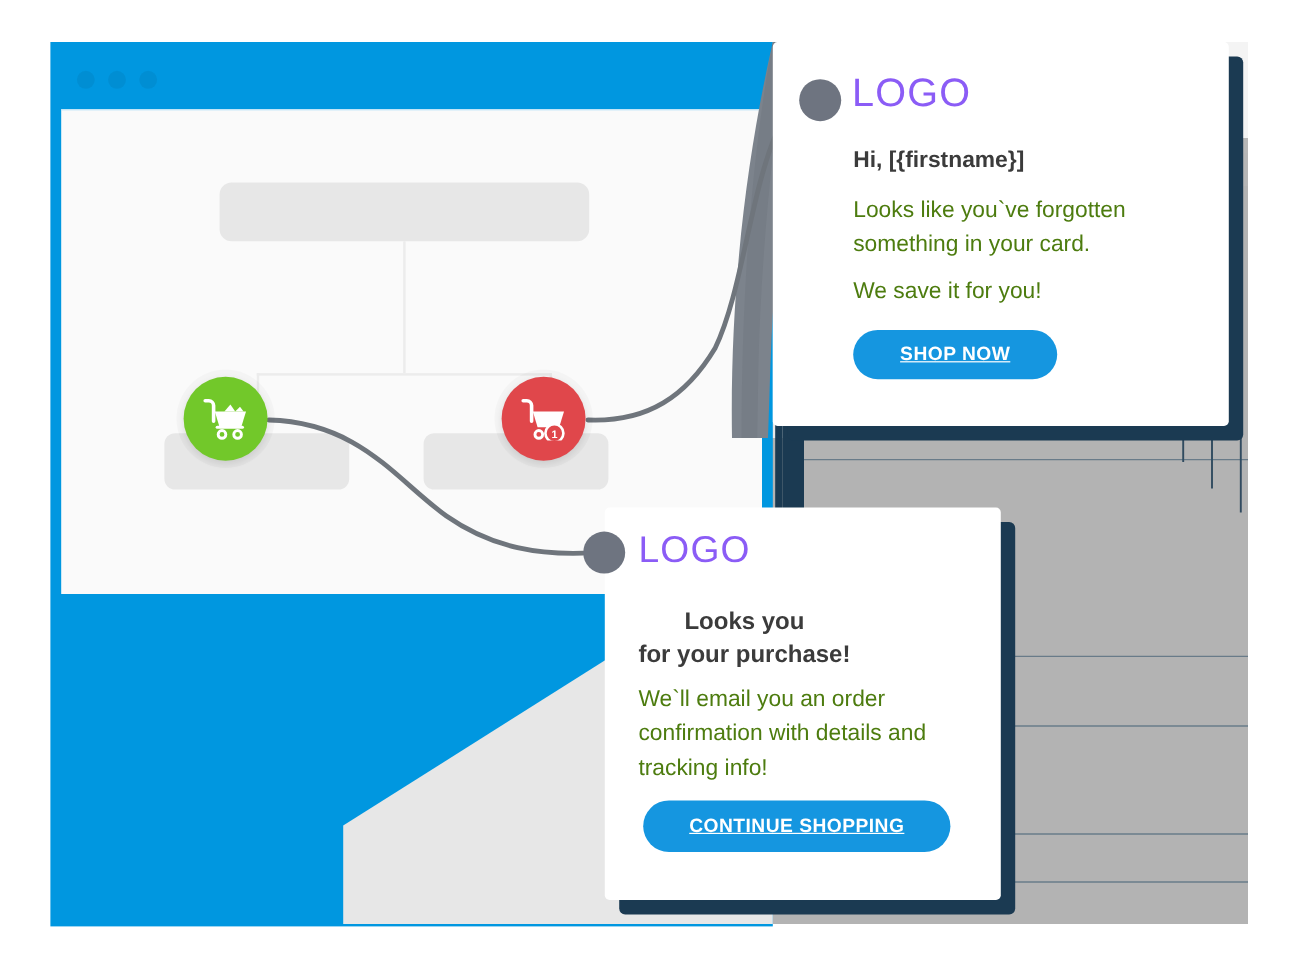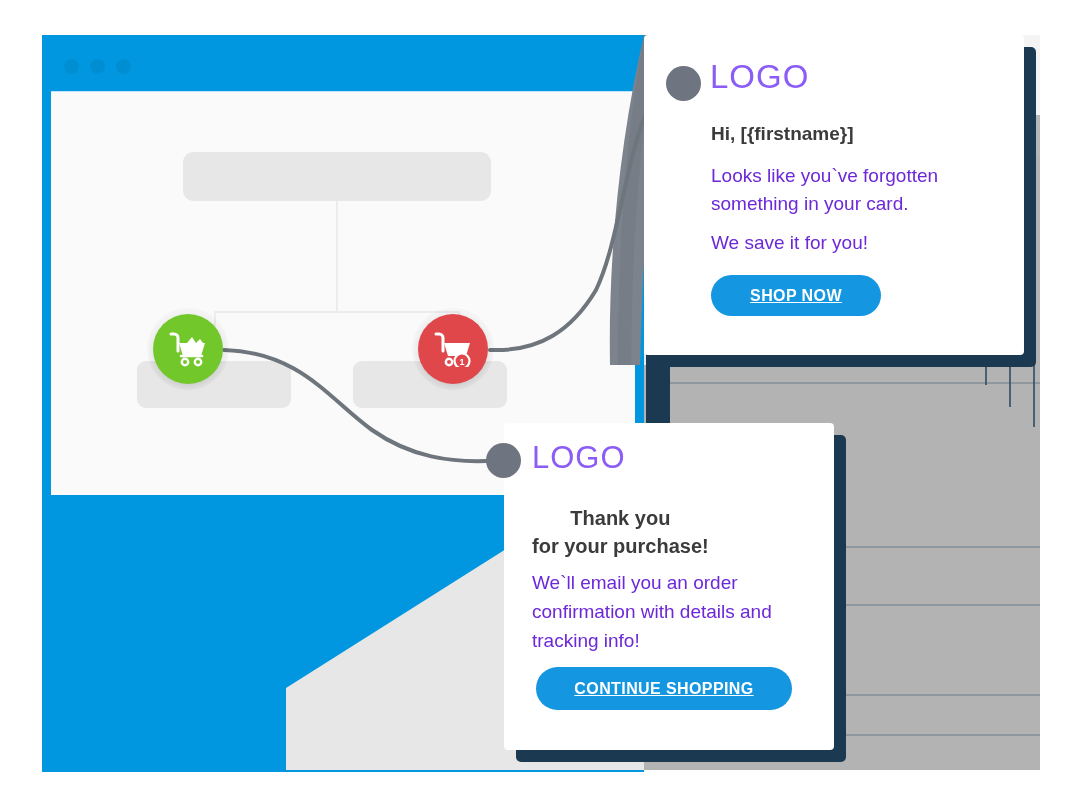--- a/index.html
+++ b/index.html
@@ -89,21 +89,21 @@
   .lt-1{left:710px;top:58px;font-size:33px;}
   .lt-2{left:532px;top:440px;font-size:31px;}
 
   .card-head{
     position:absolute;color:#3b3b3b;font-weight:bold;text-align:center;
   }
   .ch-1{left:711px;top:123px;font-size:19px;}
   .ch-2{left:532px;top:504px;font-size:20px;line-height:28px;}
 
   .card-body{
-    position:absolute;color:#6d28d9;font-weight:400;
+    position:absolute;color:#4d7c0f;font-weight:400;
   }
   .cb-1a{left:711px;top:162px;font-size:19px;line-height:28px;width:270px;}
   .cb-1b{left:711px;top:229px;font-size:19px;line-height:28px;width:270px;}
   .cb-2{left:532px;top:568px;font-size:19px;line-height:29px;width:240px;}
 
   .btn{
     position:absolute;background:#1596E0;color:#ffffff;border:none;
     border-radius:22px;font-weight:bold;letter-spacing:0.4px;
     font-family:"Liberation Sans","DejaVu Sans",sans-serif;cursor:pointer;
     display:flex;align-items:center;justify-content:center;text-decoration:underline;
@@ -237,18 +237,18 @@
   <div class="logo-text lt-1">LOGO</div>
   <div class="card-head ch-1">Hi, [{firstname}]</div>
   <div class="card-body cb-1a">Looks like you`ve forgotten something in your card.</div>
   <div class="card-body cb-1b">We save it for you!</div>
   <button class="btn btn-1">SHOP NOW</button>
 
   <div class="card-shadow cs-2"></div>
   <div class="card card-2"></div>
   <div class="logo-dot ld-2"></div>
   <div class="logo-text lt-2">LOGO</div>
-  <div class="card-head ch-2" style="white-space:pre-line;">Thank you
+  <div class="card-head ch-2" style="white-space:pre-line;">Looks you
 for your purchase!</div>
   <div class="card-body cb-2">We`ll email you an order confirmation with details and tracking info!</div>
   <button class="btn btn-2">CONTINUE SHOPPING</button>
 
 </div>
 
 </body></html>

